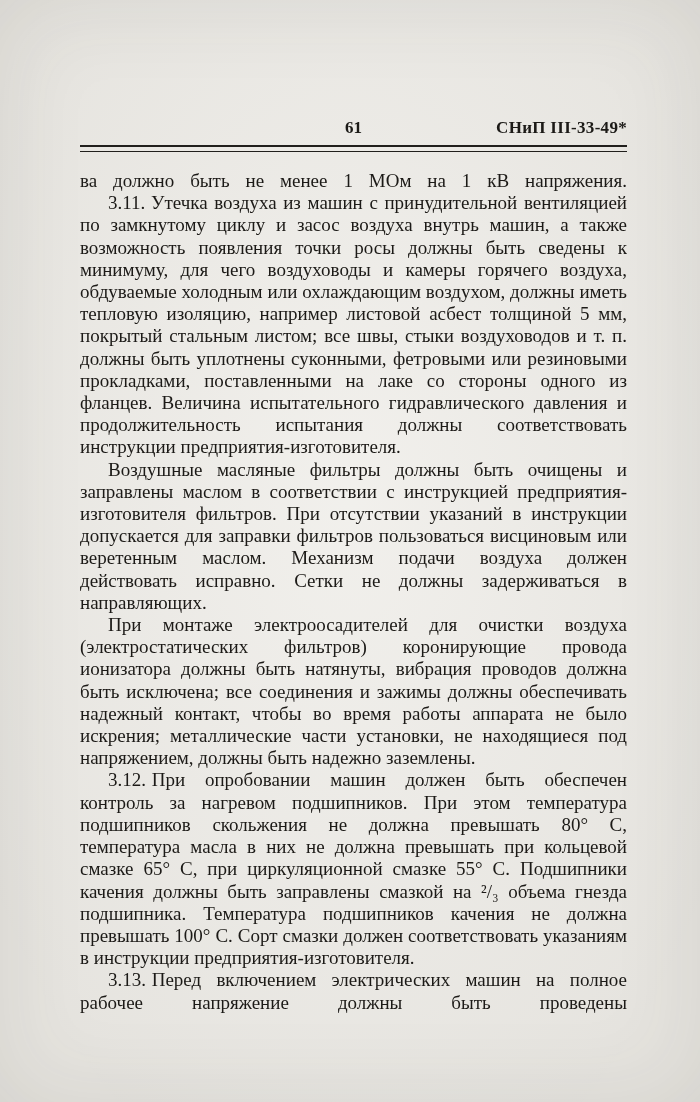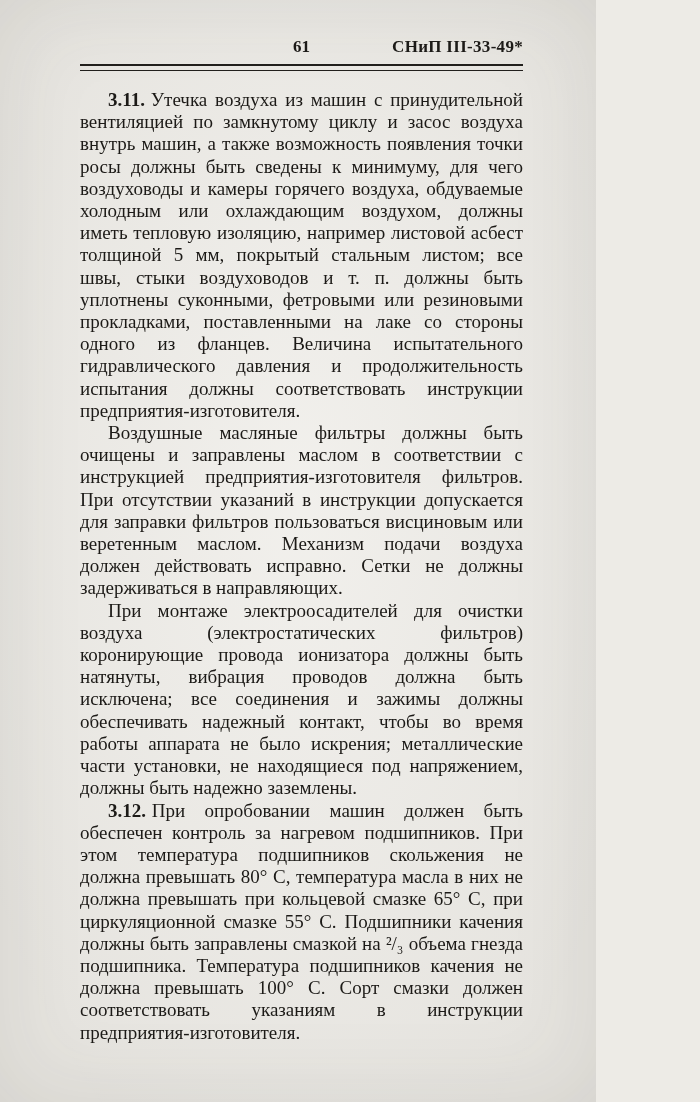--- a/index.html
+++ b/index.html
@@ -9,23 +9,23 @@
   body {
     width: 700px;
     height: 1102px;
     background: #edebe6;
     font-family: "Liberation Serif", "DejaVu Serif", serif;
     color: #1c1a17;
     overflow: hidden;
   }
   .page {
     box-sizing: border-box;
-    width: 596px;
+    width: 700px;
     height: 1102px;
-    padding: 36px 73px 0 80px;
+    padding: 117px 73px 0 80px;
     background:
       radial-gradient(ellipse at 50% 45%, rgba(255,255,255,0.25), rgba(0,0,0,0.03) 85%),
       #edebe6;
     box-shadow: inset 0 0 90px rgba(60,55,45,0.10);
   }
   .header {
     position: relative;
     height: 22px;
     font-weight: bold;
     font-size: 17px;
@@ -60,46 +60,48 @@
     margin: 0;
     text-indent: 28px;
   }
   .body-text p.no-indent {
     text-indent: 0;
   }
   .body-text p.force-justify {
     text-align-last: justify;
   }
   .para-num {
-    font-weight: bold;
+    font-weight: normal;
     margin-right: 0.3em;
   }
   .para-num:empty {
     display: none;
   }
 </style>
 </head>
 <body>
 
 <div class="page">
 
   <div class="header">
     <span class="page-number">61</span>
     <span class="doc-code">СНиП III-33-49*</span>
   </div>
 
   <div class="double-rule"></div>
 
   <div class="body-text">
 
+    <p class="no-indent force-justify"><span>ва должно быть не менее 1 МОм на 1 кВ напряжения.</span></p>
 
     <p><span class="para-num">3.11.</span><span>Утечка воздуха из машин с принудительной вентиляцией по замкнутому циклу и засос воздуха внутрь машин, а также возможность появления точки росы должны быть сведены к минимуму, для чего воздуховоды и камеры горячего воздуха, обдуваемые холодным или охлаждающим воздухом, должны иметь тепловую изоляцию, например листовой асбест толщиной 5 мм, покрытый стальным листом; все швы, стыки воздуховодов и т. п. должны быть уплотнены суконными, фетровыми или резиновыми прокладками, поставленными на лаке со стороны одного из фланцев. Величина испытательного гидравлического давления и продолжительность испытания должны соответствовать инструкции предприятия-изготовителя.</span></p>
 
     <p><span>Воздушные масляные фильтры должны быть очищены и заправлены маслом в соответствии с инструкцией предприятия-изготовителя фильтров. При отсутствии указаний в инструкции допускается для заправки фильтров пользоваться висциновым или веретенным маслом. Механизм подачи воздуха должен действовать исправно. Сетки не должны задерживаться в направляющих.</span></p>
 
     <p><span>При монтаже электроосадителей для очистки воздуха (электростатических фильтров) коронирующие провода ионизатора должны быть натянуты, вибрация проводов должна быть исключена; все соединения и зажимы должны обеспечивать надежный контакт, чтобы во время работы аппарата не было искрения; металлические части установки, не находящиеся под напряжением, должны быть надежно заземлены.</span></p>
 
     <p><span class="para-num">3.12.</span><span>При опробовании машин должен быть обеспечен контроль за нагревом подшипников. При этом температура подшипников скольжения не должна превышать 80° С, температура масла в них не должна превышать при кольцевой смазке 65° С, при циркуляционной смазке 55° С. Подшипники качения должны быть заправлены смазкой на ²/₃ объема гнезда подшипника. Температура подшипников качения не должна превышать 100° С. Сорт смазки должен соответствовать указаниям в инструкции предприятия-изготовителя.</span></p>
 
+    <p class="force-justify"><span class="para-num">3.13.</span><span>Перед включением электрических машин на полное рабочее напряжение должны быть проведены</span></p>
 
   </div>
 
 </div>
 
 </body></html>

